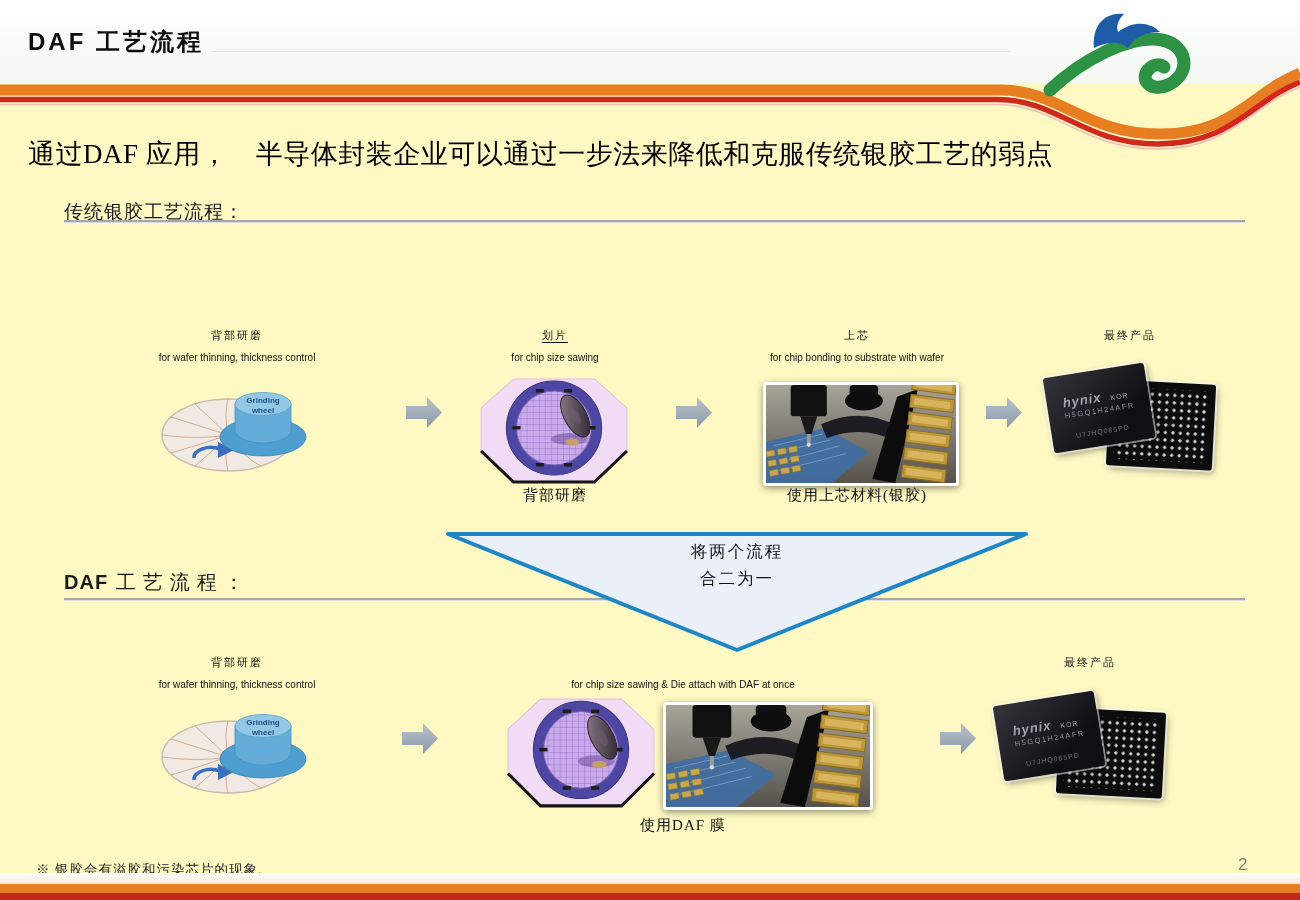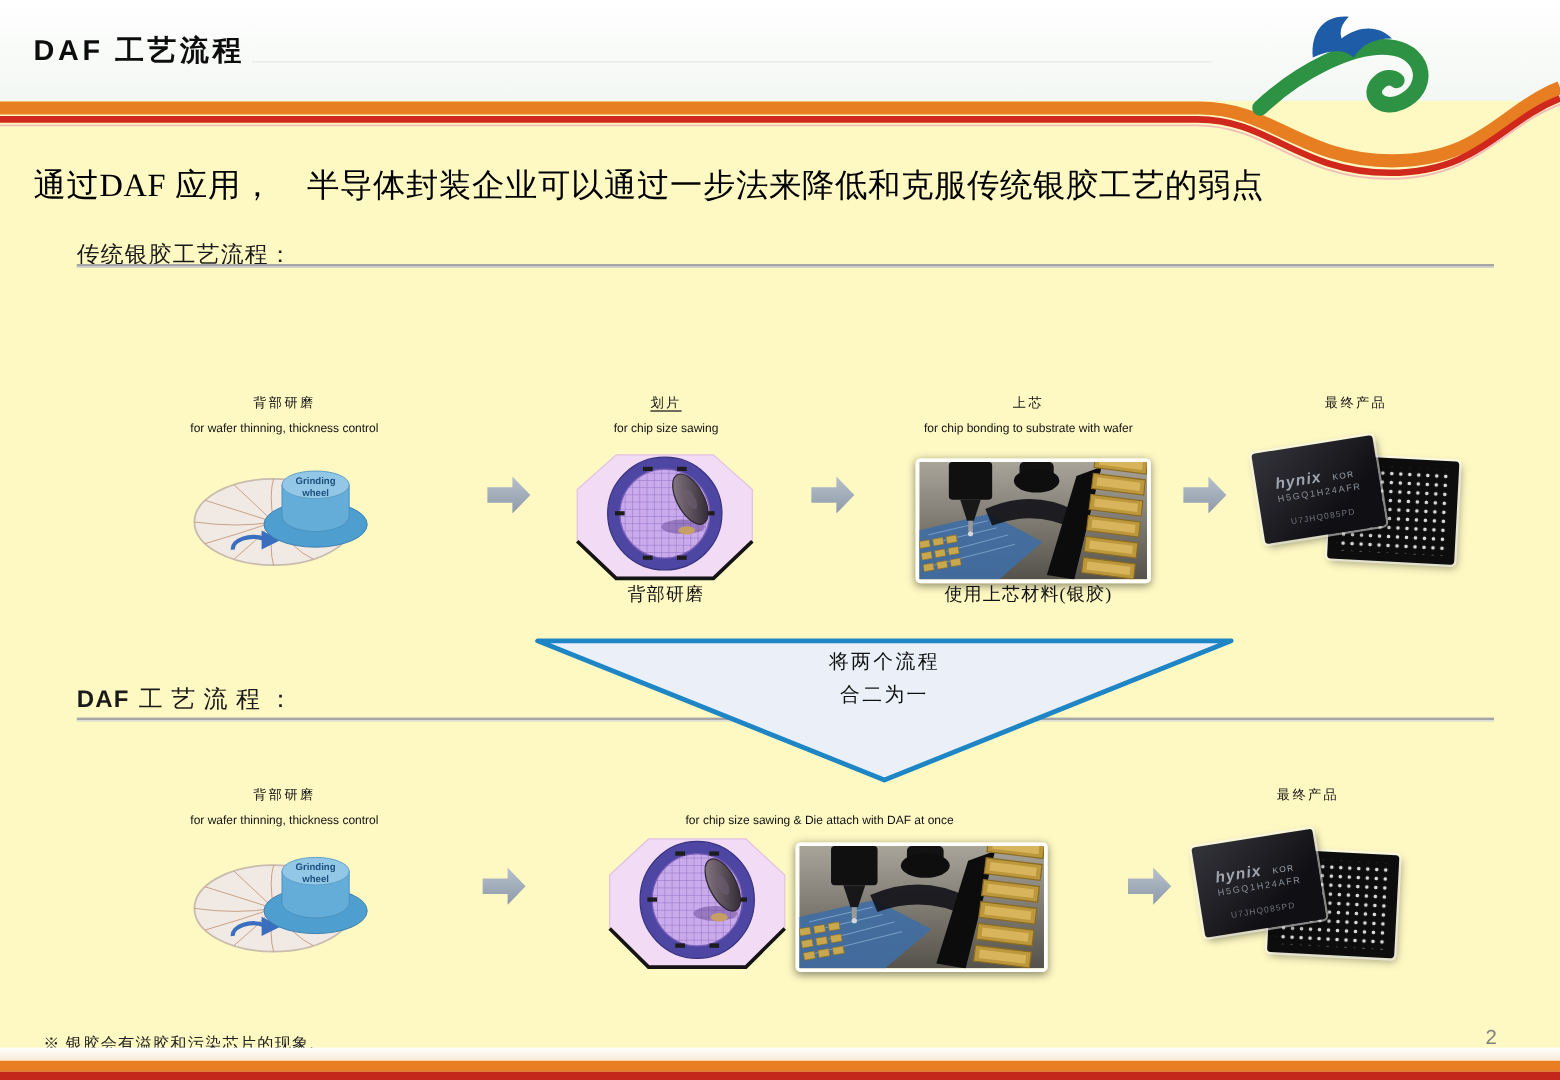--- a/index.html
+++ b/index.html
@@ -345,20 +345,21 @@
           <rect x="152" y="-3" width="38" height="7"></rect>
             <rect x="152" y="15" width="38" height="7"></rect>
           <rect x="152" y="33" width="38" height="7"></rect>
             <rect x="152" y="51" width="38" height="7"></rect>
           <rect x="152" y="69" width="38" height="7"></rect>
             <rect x="152" y="87" width="38" height="7"></rect>
         </g>
       </g>
     </svg>
   </div>
+  <div class="abs caption cjk" style="left:483px;top:816px;width:400px">使用DAF 膜</div>
 
   <svg class="abs" style="left:940px;top:722px" width="37" height="33" viewBox="0 0 37 33">
     <polygon points="0,10 21,10 21,1 36,16.5 21,32 21,23 0,23" fill="url(#arrG)"></polygon>
   </svg>
 
   <div class="abs chips" style="left:998px;top:696px">
     <div class="chip-back">
         <div class="bga-dots"></div>
       </div>
     <div class="chip-front">

